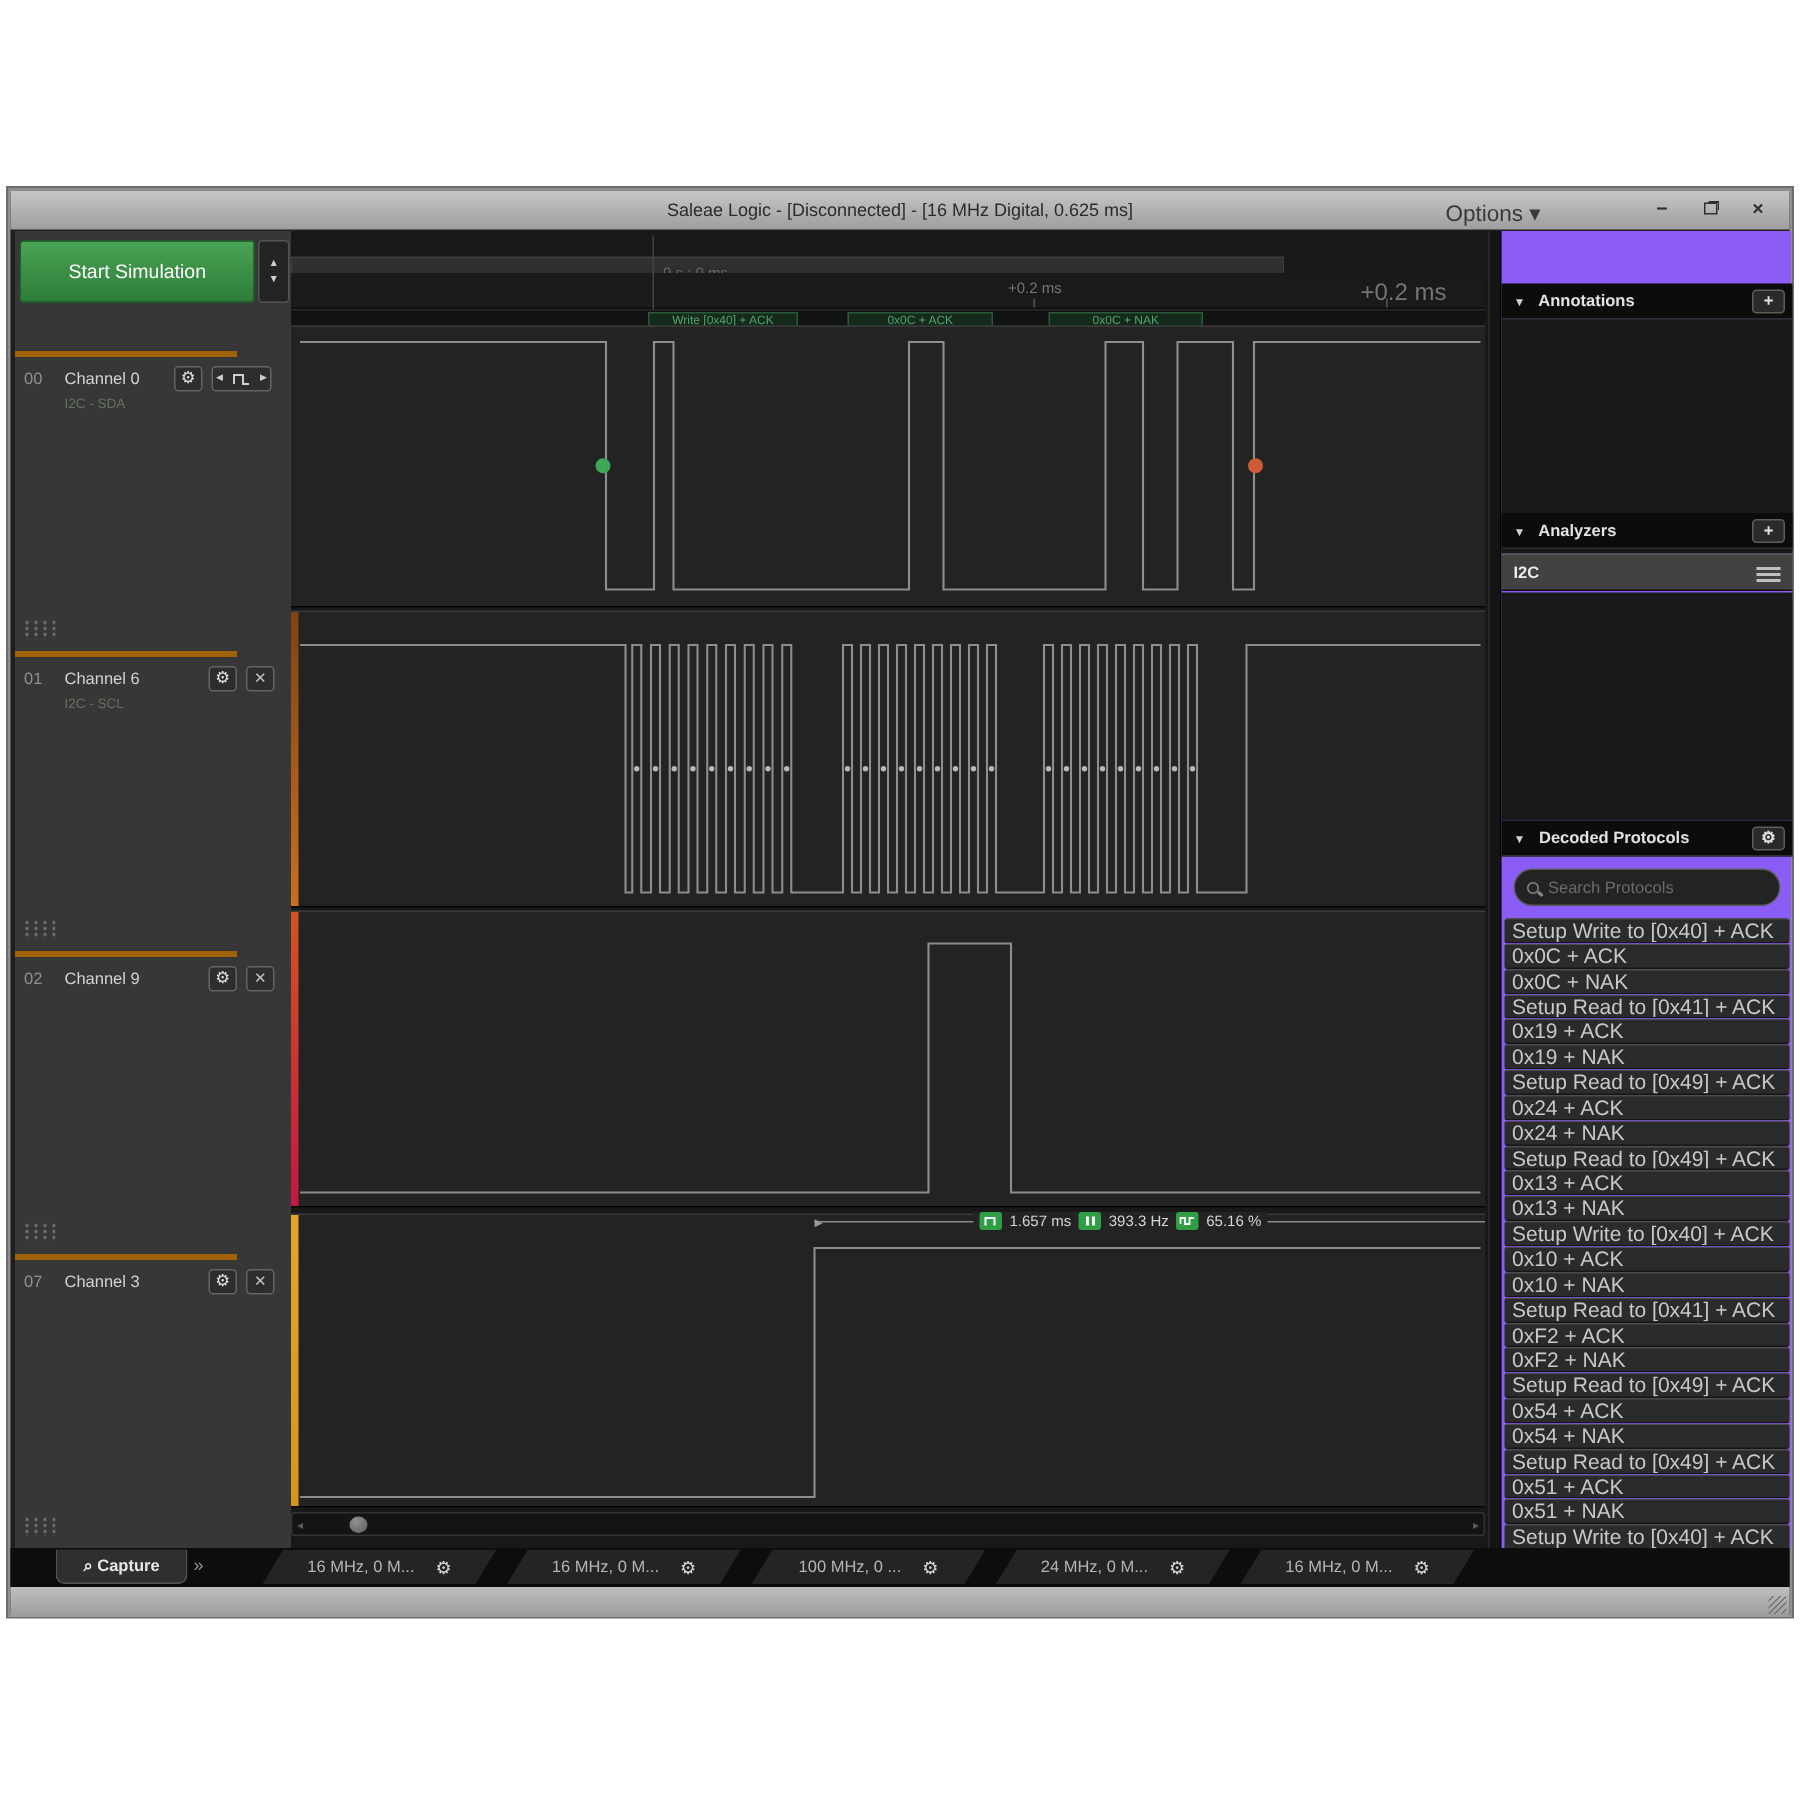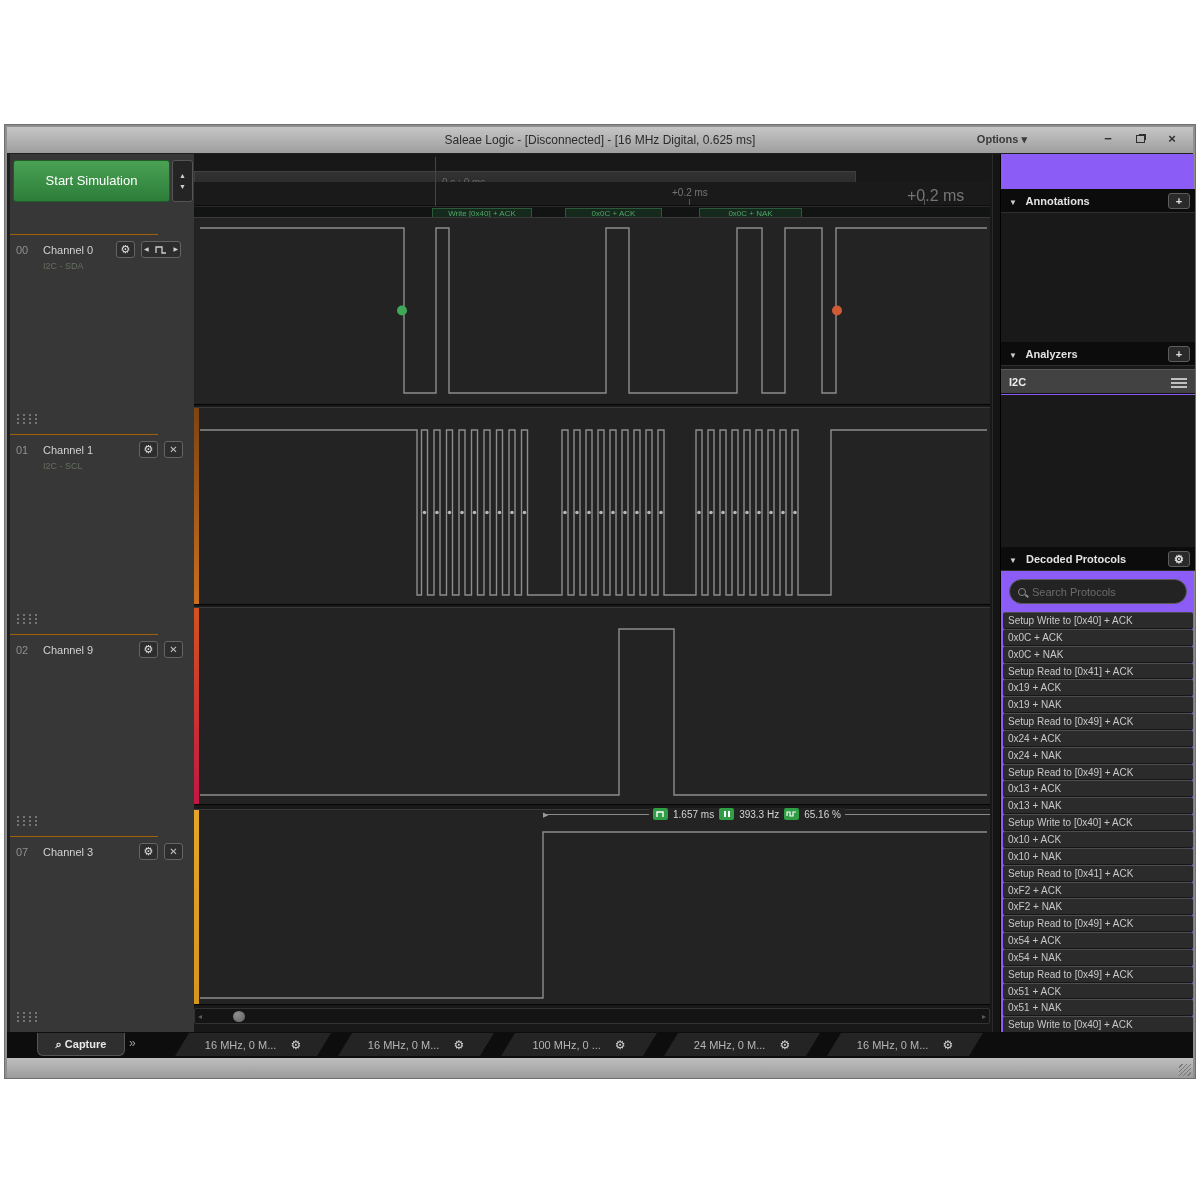--- a/index.html
+++ b/index.html
@@ -1,28 +1,28 @@
 <!DOCTYPE html>
 <html><head>
 <meta charset="utf-8">
 <style>
   * { margin:0; padding:0; box-sizing:border-box; }
   html,body { width:1200px; height:1200px; background:#ffffff; font-family:"Liberation Sans", sans-serif; overflow:hidden; }
   .window { position:absolute; left:5px; top:125px; width:1190px; height:953px; background:#1f1f1f; border:2px solid #8f8f8f; box-shadow:0 0 0 1px #6f6f6f; }
   .titlebar { position:absolute; left:0; top:0; width:100%; height:26px; background:linear-gradient(#c6c6c6,#9e9e9e); display:flex; align-items:center; }
   .title { position:absolute; left:0; right:0; text-align:center; font-size:12px; color:#2b2b2b; }
-  .options { position:absolute; right:160px; top:4px; font-size:11px; color:#3a3a3a; padding:2px 6px;font-weight:bold; }
+  .options { position:absolute; right:160px; top:4px; font-size:15px; color:#3a3a3a; padding:2px 6px; }
   .winbtn { position:absolute; top:3px; width:26px; height:19px; text-align:center; font-size:13px; color:#2e2e2e; font-weight:bold; line-height:18px; }
   .restore-box { display:inline-block; width:9px; height:8px; border:1px solid #2e2e2e; box-shadow:2px -2px 0 -1px #2e2e2e; margin-top:5px; }
   
   .leftpanel { position:absolute; left:3px; top:27px; width:184px; height:878px; background:#373737; }
   .startbtn { position:absolute; left:3px; top:6px; width:157px; height:42px; background:linear-gradient(#4aa254,#2c7d39); border:1px solid #1e5c28; border-radius:3px; color:#fff; font-size:13px; text-align:center; line-height:40px; }
   .spinner { position:absolute; left:162px; top:6px; width:21px; height:42px; background:#242424; border:1px solid #555; border-radius:3px; display:flex; flex-direction:column; align-items:center; justify-content:center; gap:4px; }
   .spinner span { color:#cfcfcf; font-size:7px; line-height:7px; }
-  .chanhead { position:absolute; left:0; width:148px; border-top:1px solid #a16207; }
+  .chanhead { position:absolute; left:0; width:148px; border-top:4px solid #a16207; }
   .chan-num { position:absolute; left:6px; top:9px; font-size:11px; color:#8f8f8f; }
   .chan-label { position:absolute; left:33px; top:9px; font-size:11px; color:#d2d2d2; }
   .chan-sub { position:absolute; left:33px; top:26px; font-size:9px; color:#65705f; }
   .sqbtn { position:absolute; top:6px; height:17px; background:#2d2d2d; border:1px solid #646464; border-radius:3px; color:#e0e0e0; font-size:11px; line-height:15px; text-align:center; }
   .gearb { width:19px; }
   .xb { width:19px; font-size:10px; color:#c5c5c5; }
   .trigb { width:40px; display:flex; align-items:center; justify-content:space-between; padding:0 2px; }
   .trigb .arr { font-size:6px; color:#cfcfcf; }
   .handle { position:absolute; left:5px; bottom:8px; width:22px; height:13px;
     background-image:radial-gradient(circle, #757575 1px, transparent 1.2px); background-size:6px 4px; }
@@ -56,21 +56,21 @@
   .pbtn { position:absolute; right:5px; top:4px; width:22px; height:16px; background:#2a2a2a; border:1px solid #5d5d5d; border-radius:3px; color:#e0e0e0; font-size:11px; line-height:14px; text-align:center; }
   .pbody { position:absolute; left:0; width:194px; background:#191919; }
   .analyzer-row { position:absolute; left:0; top:215px; width:194px; height:25px; background:#424242; border-top:1px solid #585858; border-bottom:1px solid #111; color:#ececec; font-size:11px; font-weight:bold; line-height:24px; padding-left:8px; }
   .hamb { position:absolute; right:8px; top:8px; width:16px; height:10px; display:flex; flex-direction:column; justify-content:space-between; }
   .hamb div { height:2px; background:#c0c0c0; }
   .searchbox { position:absolute; left:8px; top:425px; width:178px; height:25px; background:#232323; border:1px solid #5a5a5a; border-radius:13px; display:flex; align-items:center; padding-left:8px; gap:6px; }
   .sicon { width:8px; height:8px; border:1.5px solid #8a8a8a; border-radius:50%; position:relative; flex:none; }
   .sicon::after { content:""; position:absolute; left:6px; top:6px; width:4px; height:1.5px; background:#8a8a8a; transform:rotate(40deg); }
   .searchbox .ph { font-size:11px; color:#6b6b6b; }
   .plist { position:absolute; left:2px; top:458px; width:190px; }
-  .prow { height:16.85px; background:#2b2b2b; border-top:1px solid #4d4d4d; border-bottom:1px solid #161616; border-radius:2px; font-size:10px; color:#c8c8c8; line-height:15px; padding-left:5px; white-space:nowrap; overflow:hidden; }
+  .prow { height:16.85px; background:#2b2b2b; border-top:1px solid #4d4d4d; border-bottom:1px solid #161616; border-radius:2px; font-size:14px; color:#c8c8c8; line-height:15px; padding-left:5px; white-space:nowrap; overflow:hidden; }
   
   .bottombar { position:absolute; left:0; top:905px; width:1186px; height:26px; background:#0d0d0d; }
   .capturetab { position:absolute; left:30px; top:1px; width:88px; height:23px; background:#2f2f2f; border:1px solid #555; border-top:none; border-radius:0 0 6px 6px; color:#e8e8e8; font-size:11px; font-weight:bold; text-align:center; line-height:22px; }
   .chev { position:absolute; left:122px; top:4px; color:#9a9a9a; font-size:12px; }
   .dtab { position:absolute; top:1px; height:23px; background:#242424; clip-path:polygon(14px 0, 100% 0, calc(100% - 14px) 100%, 0 100%); color:#b5b5b5; font-size:11px; display:flex; align-items:center; justify-content:center; gap:14px; }
   .dtab .gear { color:#d5d5d5; font-size:12px; }
   .statusbar { position:absolute; left:0; top:931px; width:1186px; height:20px; background:linear-gradient(#bfbfbf,#9b9b9b); }
   .grip { position:absolute; right:2px; bottom:2px; width:12px; height:12px; background:repeating-linear-gradient(135deg, transparent 0 2px, #777 2px 3px); }
 </style>
 </head>
@@ -103,21 +103,21 @@
         <svg width="12" height="9">
             <path d="M1 8 V2 H7 V8 H11" stroke="#cfcfcf" stroke-width="1.3" fill="none"></path>
           </svg>
         <span class="arr">▶</span>
       </div>
       <div class="handle"></div>
     </div>
 
     <div class="chanhead" style="top:280px; height:200px;">
       <div class="chan-num">01</div>
-      <div class="chan-label">Channel 1</div>
+      <div class="chan-label">Channel 6</div>
       <div class="chan-sub">I2C - SCL</div>
       <div class="sqbtn gearb" style="left:129px;">⚙</div>
       <div class="sqbtn xb" style="left:154px;">✕</div>
       <div class="handle"></div>
     </div>
 
     <div class="chanhead" style="top:480px; height:202px;">
       <div class="chan-num">02</div>
       <div class="chan-label">Channel 9</div>
       <div class="sqbtn gearb" style="left:129px;">⚙</div>

